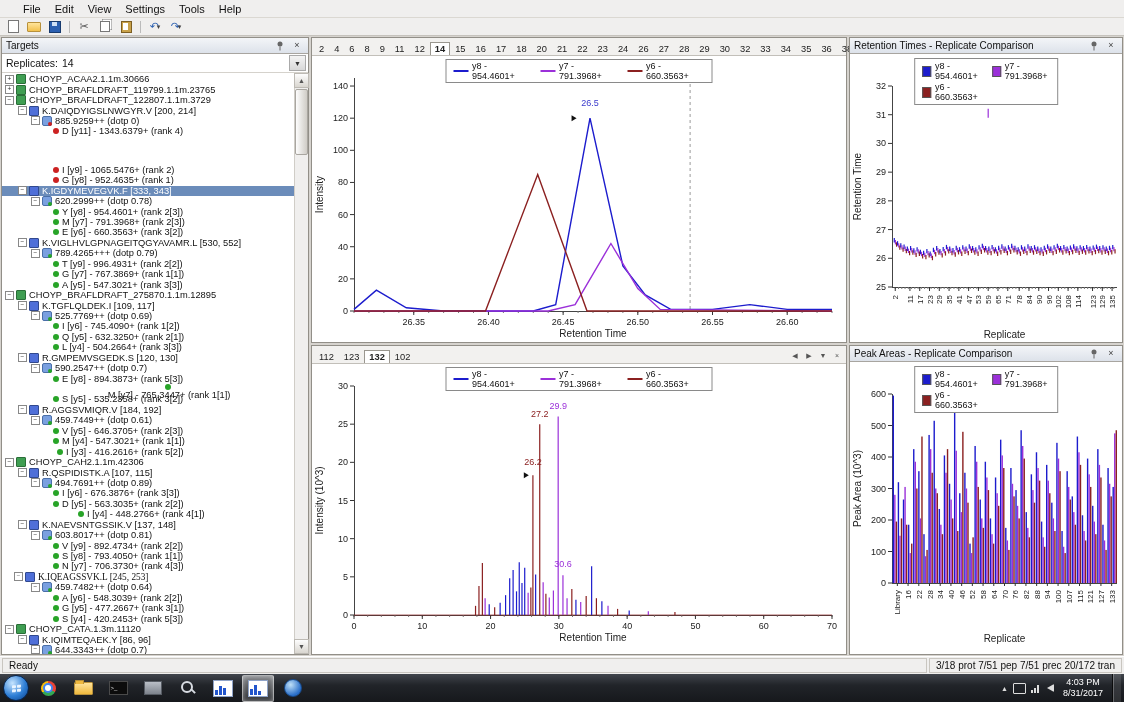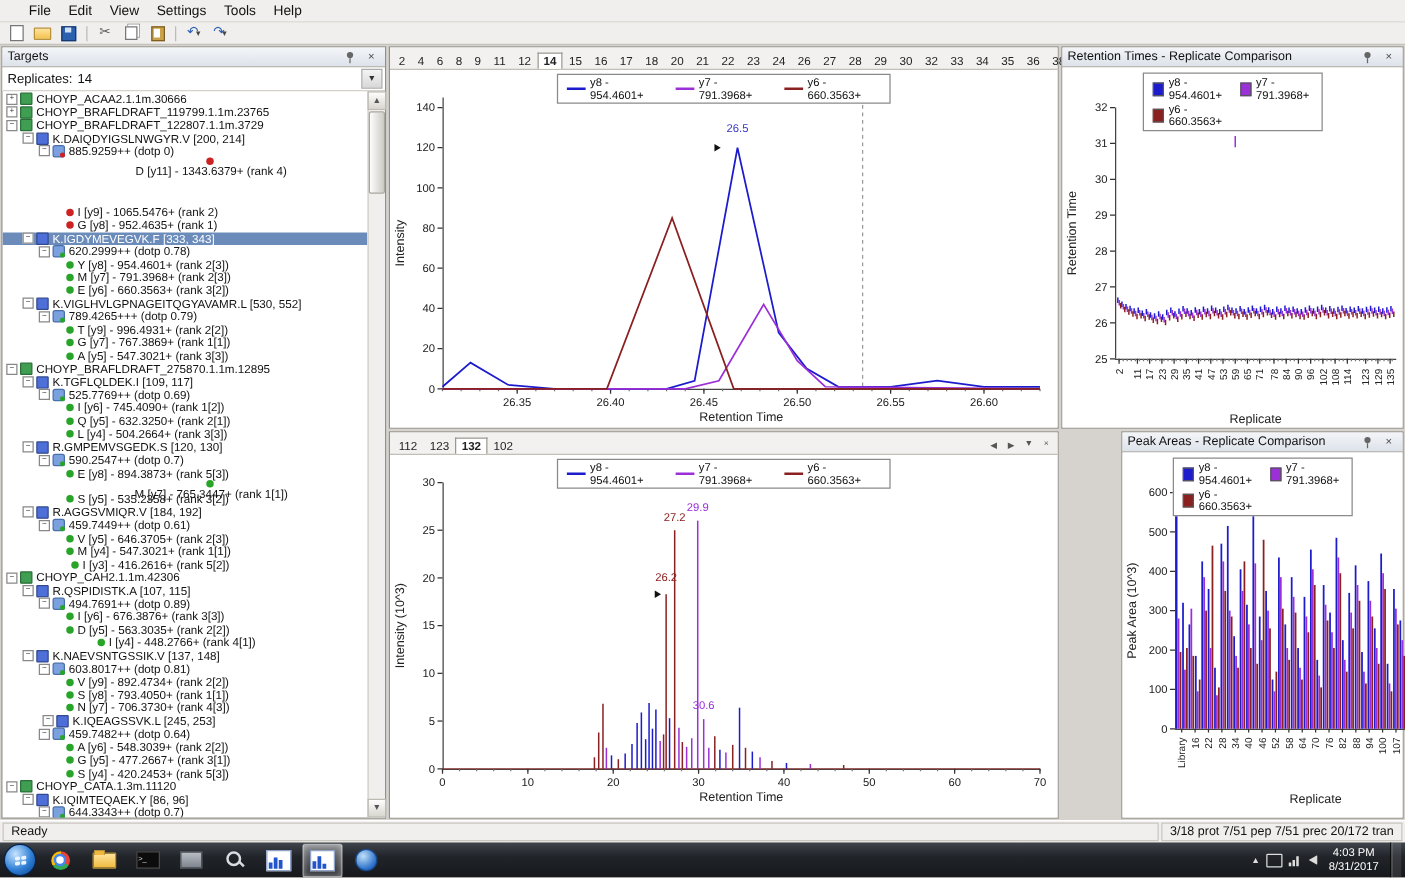--- a/index.html
+++ b/index.html
@@ -29,21 +29,21 @@
   .i-paste{width:9px;height:10px;background:#c9a24a;border:1px solid #7d5f23;position:relative;}
   .i-paste::after{content:"";position:absolute;left:1px;top:1px;width:5px;height:7px;background:#fff;}
   .dd{font-size:7px;color:#444;margin-left:-2px;}
   
   .main{flex:1 1 auto;display:flex;gap:2px;padding:1px;min-height:0;background:#d6d3ce;}
   .panel{background:#fff;border:1px solid #928f88;display:flex;flex-direction:column;min-height:0;}
   .targets{width:306px;flex:0 0 auto;}
   .centercol{width:536px;flex:0 0 auto;display:flex;flex-direction:column;gap:2px;}
   .rightcol{flex:1;display:flex;flex-direction:column;gap:2px;min-width:0;}
   .ctop{height:304px;} .cbot{flex:1;}
-  .rtop{height:304px;} .rbot{flex:1;margin-left:48px;}
+  .rtop{height:304px;} .rbot{flex:1;}
   .phdr{height:15px;flex:0 0 auto;display:flex;align-items:center;background:linear-gradient(#f3f5f8,#dde2ea);border-bottom:1px solid #a8a5a0;padding:0 4px;font-size:10px;gap:3px;}
   .phdr .ttl{flex:1;white-space:nowrap;overflow:hidden;}
   .hbtn{width:14px;height:12px;display:flex;align-items:center;justify-content:center;color:#444;font-size:9px;line-height:1;}
   
   .repl-row{height:18px;flex:0 0 auto;display:flex;align-items:center;border-bottom:1px solid #d5d2cc;background:#fff;padding-left:4px;font-size:10.5px;gap:4px;}
   .repl-combo{flex:1;display:flex;align-items:center;}
   .repl-val{flex:1;}
   .combo-btn{width:15px;height:14px;background:linear-gradient(#f4f4f4,#d8d8d8);border:1px solid #aaa;font-size:7px;display:flex;align-items:center;justify-content:center;color:#333;margin-right:2px;}
   .tree-wrap{flex:1;display:flex;min-height:0;}
   .tree{flex:1;overflow:hidden;padding-top:1px;}
@@ -197,21 +197,21 @@
             <div class="trow" style="padding-left: 16px;">
               <span class="expander">−</span>
               <span class="ticon peptide"></span>
               <span>K.DAIQDYIGSLNWGYR.V [200, 214]</span>
             </div>
             <div class="trow" style="padding-left: 29px;">
               <span class="expander">−</span>
               <span class="ticon precursor-red"></span>
               <span>885.9259++ (dotp 0)</span>
             </div>
-            <div class="trow" style="padding-left: 42px; flex-direction: column;">
+            <div class="trow" style="padding-left: 42px;">
               <span class="exp-sp"></span>
               <span class="ticon transition-red"></span>
               <span>D [y11] - 1343.6379+ (rank 4)</span>
             </div>
             <div class="trow" style="padding-left: 42px; margin-top: 28px;">
               <span class="exp-sp"></span>
               <span class="ticon transition-red"></span>
               <span>I [y9] - 1065.5476+ (rank 2)</span>
             </div>
             <div class="trow" style="padding-left: 42px;">
@@ -397,21 +397,21 @@
             <div class="trow" style="padding-left: 42px;">
               <span class="exp-sp"></span>
               <span class="ticon transition-green"></span>
               <span>S [y8] - 793.4050+ (rank 1[1])</span>
             </div>
             <div class="trow" style="padding-left: 42px;">
               <span class="exp-sp"></span>
               <span class="ticon transition-green"></span>
               <span>N [y7] - 706.3730+ (rank 4[3])</span>
             </div>
-            <div class="trow" style="padding-left: 32px;">
+            <div class="trow" style="padding-left: 12px; font-family: Liberation Serif, serif;">
               <span class="expander">−</span>
               <span class="ticon peptide"></span>
               <span>K.IQEAGSSVK.L [245, 253]</span>
             </div>
             <div class="trow" style="padding-left: 29px;">
               <span class="expander">−</span>
               <span class="ticon precursor-green"></span>
               <span>459.7482++ (dotp 0.64)</span>
             </div>
             <div class="trow" style="padding-left: 42px;">

